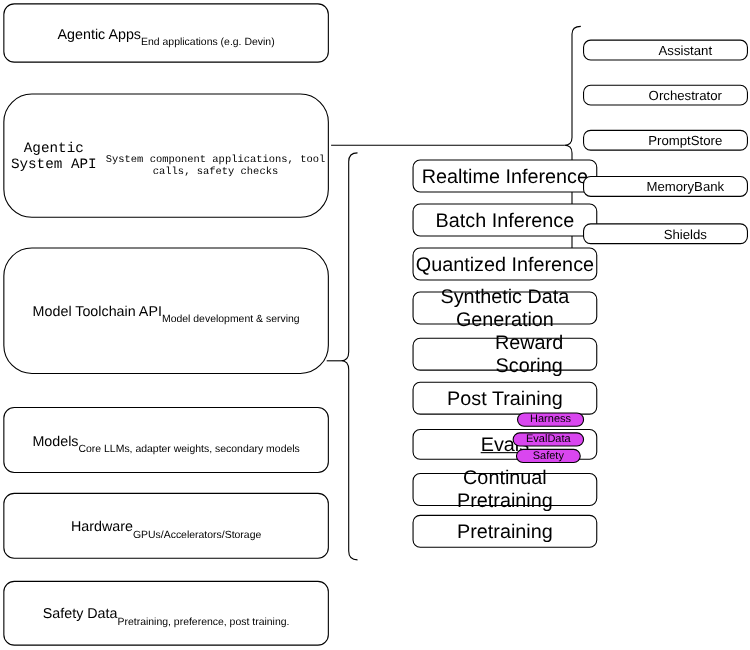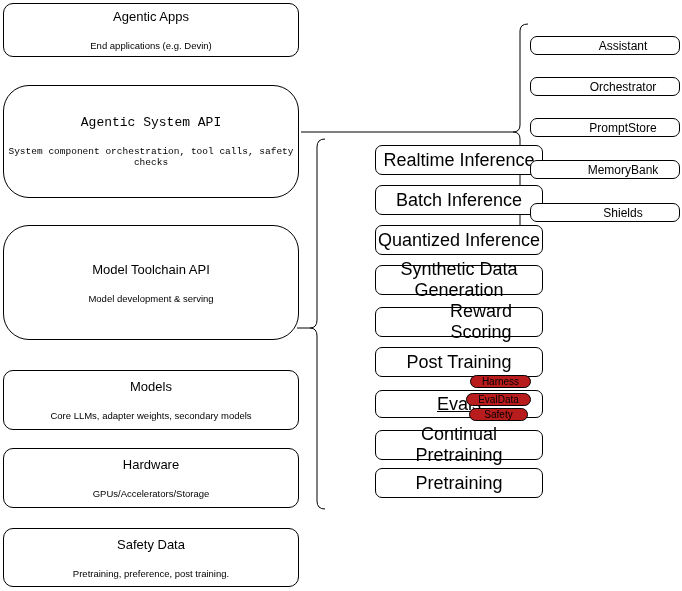--- a/index.html
+++ b/index.html
@@ -16,21 +16,21 @@
     position: absolute;
     left: 0; top: 0;
     width: 682px; height: 591px;
   }
   .box {
     position: absolute;
     box-sizing: border-box;
     border: 1px solid #000000;
     background: #ffffff;
     display: flex;
-    flex-direction: column;
+    flex-direction: row;
     align-items: center;
     justify-content: center;
     text-align: center;
   }
   .lbox { left: 3px; width: 296px; }
   .lbox .title { font-size: 13px; line-height: 15px; }
   .lbox .subtitle { font-size: 9.5px; line-height: 11px; margin-top: 16px; }
   .r10 { border-radius: 10px; }
   .r26 { border-radius: 26px; }
   .node {
@@ -50,21 +50,21 @@
     border-radius: 7px;
     font-size: 12px;
     flex-direction: row;
     z-index: 2;
     padding-left: 36px;
   }
   .badge {
     position: absolute;
     box-sizing: border-box;
     border: 1px solid #000000;
-    background: #b91c1c;
+    background: #d946ef;
     border-radius: 7px;
     height: 13px;
     font-size: 10px;
     line-height: 11px;
     display: flex;
     align-items: center;
     justify-content: center;
     z-index: 3;
   }
 </style>
@@ -80,21 +80,21 @@
     <path d="M 325 139 Q 317 139 317 147 L 317 320 Q 317 328 310 328 Q 317 328 317 336 L 317 501 Q 317 509 325 509"></path>
   </svg>
 
   <div class="box lbox r10" style="top:3px; height:54px;">
     <div class="title">Agentic Apps</div>
     <div class="subtitle">End applications (e.g. Devin)</div>
   </div>
 
   <div class="box lbox r26" style="top:85px; height:113px;font-family:Liberation Mono, monospace;">
     <div class="title">Agentic System API</div>
-    <div class="subtitle">System component orchestration, tool calls, safety checks</div>
+    <div class="subtitle">System component applications, tool calls, safety checks</div>
   </div>
 
   <div class="box lbox r26" style="top:225px; height:115px;">
     <div class="title">Model Toolchain API</div>
     <div class="subtitle">Model development &amp; serving</div>
   </div>
 
   <div class="box lbox r10" style="top:370px; height:60px;">
     <div class="title">Models</div>
     <div class="subtitle">Core LLMs, adapter weights, secondary models</div>

